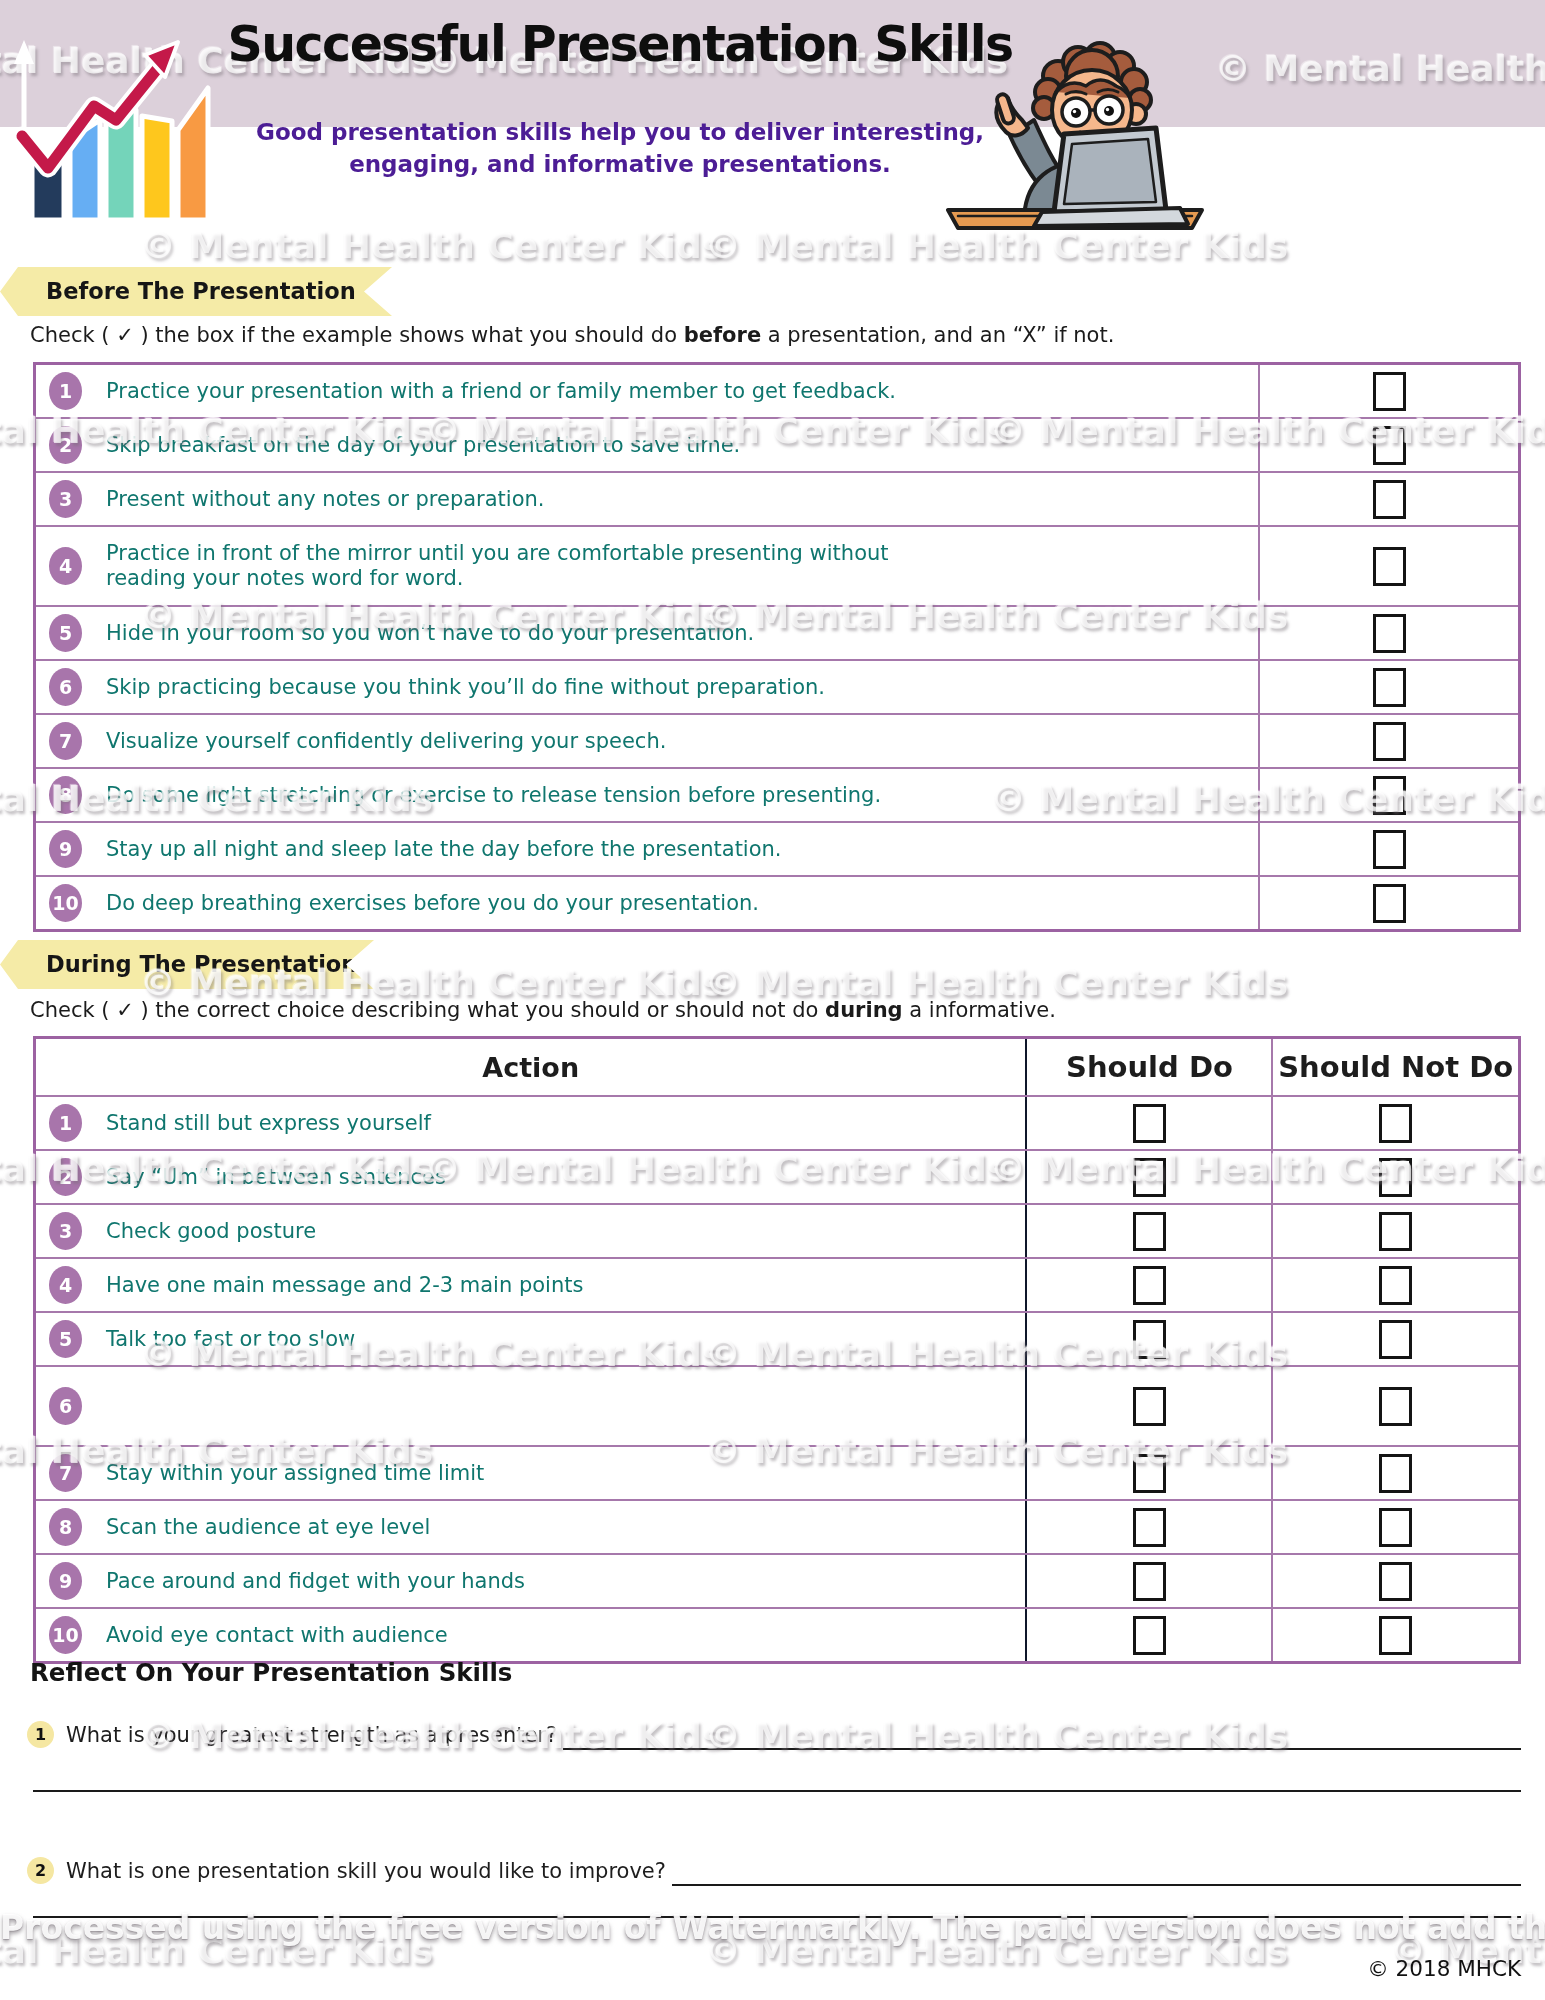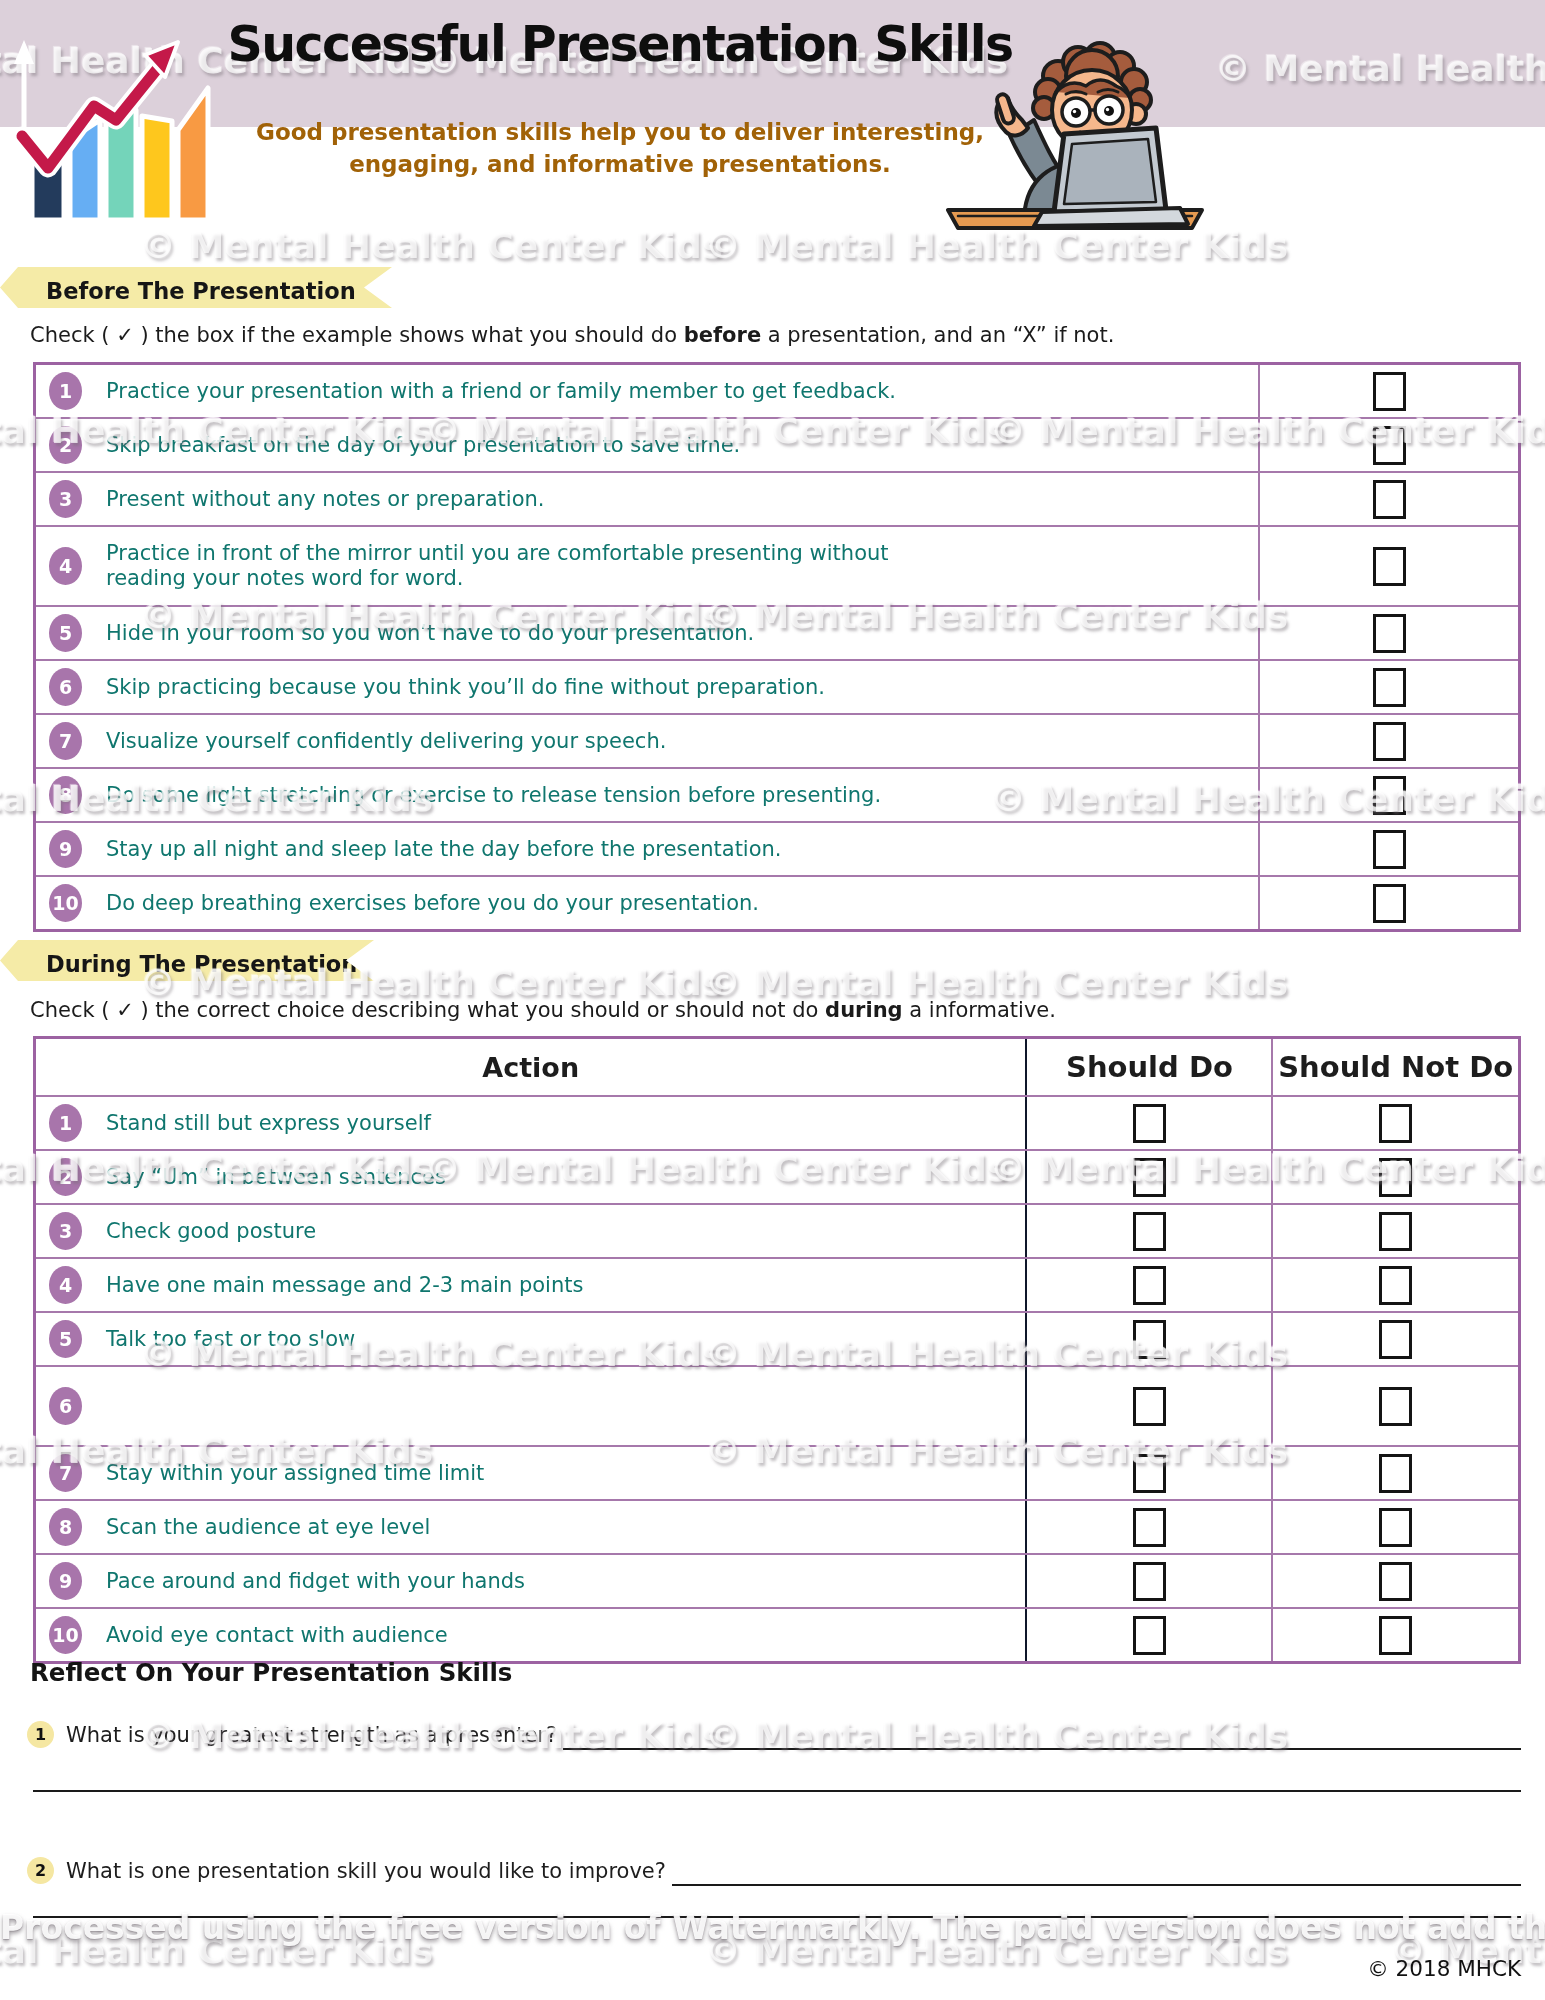--- a/index.html
+++ b/index.html
@@ -5,27 +5,27 @@
   html,body{margin:0;padding:0;background:#ffffff;}
   body{font-family:"DejaVu Sans","Liberation Sans",sans-serif;color:#1d1d1d;}
   .page{position:relative;width:1545px;height:2000px;margin:0 auto;background:#ffffff;overflow:hidden;}
 
   
   .band{position:absolute;left:0;top:0;width:1545px;height:127px;background:#dcd0da;z-index:1;}
 
   .title{position:absolute;left:205px;top:16px;width:830px;text-align:center;
          font-size:49px;font-weight:900;letter-spacing:-1.5px;color:#0e0e0e;z-index:35;}
   .subtitle{position:absolute;left:205px;top:116px;width:830px;text-align:center;
-            font-size:23px;font-weight:600;line-height:1.4;color:#a16207;z-index:35;}
+            font-size:23px;font-weight:600;line-height:1.4;color:#4c1d95;z-index:35;}
 
   .chart-icon{position:absolute;left:8px;top:28px;z-index:34;}
   .boy-illo{position:absolute;left:942px;top:14px;z-index:34;}
 
   
-  .ribbon{position:absolute;left:0;height:41px;line-height:48px;background:#f5eba7;
+  .ribbon{position:absolute;left:0;height:49px;line-height:48px;background:#f5eba7;
           font-size:22.5px;font-weight:bold;color:#161616;padding-left:46px;box-sizing:border-box;
           clip-path:polygon(0 50%,18px 0,100% 0,calc(100% - 28px) 50%,100% 100%,18px 100%);z-index:10;}
   .ribbon.before{top:267px;width:392px;}
   .ribbon.during{top:940px;width:374px;}
 
   .instr{position:absolute;left:30px;font-size:21px;color:#1b1b1b;z-index:10;}
   .instr.one{top:323px;}
   .instr.two{top:998px;}
 
   

